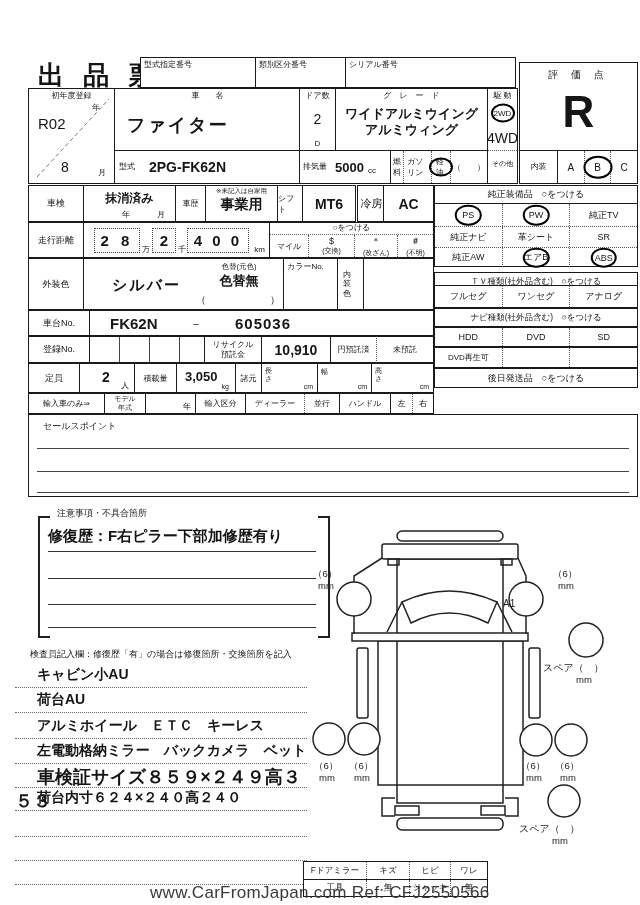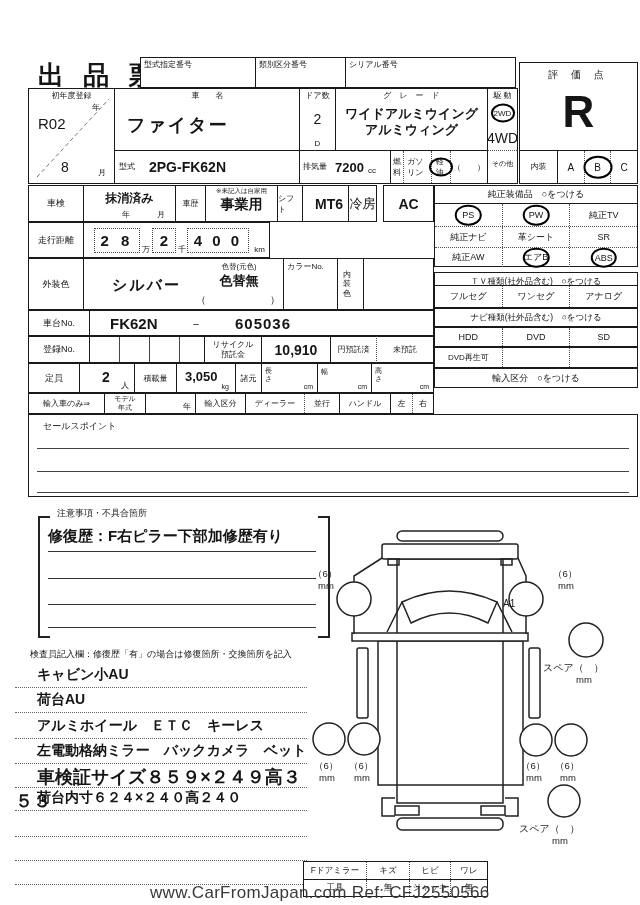--- a/index.html
+++ b/index.html
@@ -83,21 +83,21 @@
 
   <div class="c" style="left:114px;top:150px;width:187px;height:34px;">
     <div class="row" style="align-items:center;">
       <span class="lab" style="margin-left:4px;">型式</span>
       <span class="b" style="margin-left:14px;font-size:14px;">2PG-FK62N</span>
     </div>
   </div>
   <div class="c" style="left:299px;top:150px;width:92px;height:34px;">
     <div class="row" style="align-items:center;">
       <span class="lab" style="margin-left:3px;">排気量</span>
-      <span class="b" style="margin-left:8px;font-size:13px;">7200</span>
+      <span class="b" style="margin-left:8px;font-size:13px;">5000</span>
       <span class="lab" style="margin-left:4px;margin-top:8px;">cc</span>
     </div>
   </div>
   <div class="c" style="left:390px;top:150px;width:98px;height:34px;">
     <div class="row" style="align-items:center;font-size:8px;">
       <span style="margin-left:2px;">燃料</span>
       <span class="dl ctr" style="height:100%;padding:0 3px;">ガソリン</span>
       <span class="dl ctr" style="height:100%;padding:0 4px;">
           <span class="circled">軽油</span>
         </span>
@@ -126,32 +126,50 @@
     <span class="abs lab" style="left:38px;bottom:2px;">年</span>
     <span class="abs lab" style="right:10px;bottom:2px;">月</span>
   </div>
   <div class="c ctr" style="left:175px;top:185px;width:31px;height:37px;font-size:8px;">車歴</div>
   <div class="c" style="left:205px;top:185px;width:73px;height:37px;">
     <div style="font-size:6.5px;text-align:center;margin-top:1px;">※未記入は自家用</div>
     <div class="b" style="text-align:center;font-size:14px;">事業用</div>
   </div>
   <div class="c ctr" style="left:277px;top:185px;width:26px;height:37px;font-size:8px;">シフト</div>
   <div class="c ctr b" style="left:302px;top:185px;width:54px;height:37px;font-size:14px;">MT6</div>
-  <div class="c ctr" style="left:348px;top:185px;width:29px;height:37px;font-size:13px;">冷房</div>
+  <div class="c ctr" style="left:357px;top:185px;width:29px;height:37px;font-size:11px;">冷房</div>
   <div class="c ctr b" style="left:383px;top:185px;width:51px;height:37px;font-size:14px;">AC</div>
 
   <div class="c ctr" style="left:28px;top:222px;width:56px;height:36px;font-size:9px;">走行距離</div>
   <div class="c" style="left:83px;top:222px;width:187px;height:36px;">
     <span class="dotbox abs b" style="left:10px;top:5px;width:46px;height:25px;font-size:15px;letter-spacing:4px;">2 8</span>
     <span class="abs lab" style="left:58px;bottom:3px;">万</span>
     <span class="dotbox abs b" style="left:68px;top:5px;width:24px;height:25px;font-size:15px;">2</span>
     <span class="abs lab" style="left:94px;bottom:3px;">千</span>
     <span class="dotbox abs b" style="left:103px;top:5px;width:62px;height:25px;font-size:15px;letter-spacing:3px;">4 0 0</span>
     <span class="abs lab" style="right:4px;bottom:3px;">km</span>
   </div>
+  <div class="c" style="left:269px;top:222px;width:165px;height:36px;">
+    <div class="lab dotline" style="height:11px;">○をつける</div>
+    <div class="row" style="height:22px;">
+      <div class="ctr" style="width:38px;font-size:8px;">マイル</div>
+      <div class="col dl" style="width:45px;">
+          <span style="font-size:9px;">$</span>
+          <span style="font-size:7px;">(交換)</span>
+        </div>
+      <div class="col dl" style="width:42px;">
+          <span style="font-size:9px;">＊</span>
+          <span style="font-size:7px;">(改ざん)</span>
+        </div>
+      <div class="col dl" style="flex:1;">
+          <span style="font-size:9px;">＃</span>
+          <span style="font-size:7px;">(不明)</span>
+        </div>
+    </div>
+  </div>
 
   <div class="c ctr" style="left:28px;top:258px;width:56px;height:52px;font-size:9px;">外装色</div>
   <div class="c" style="left:83px;top:258px;width:201px;height:52px;">
     <span class="abs b" style="left:28px;top:17px;font-size:15px;letter-spacing:2px;">シルバー</span>
     <div class="abs" style="left:112px;top:0;width:86px;height:100%;">
       <div style="font-size:7.5px;text-align:center;margin-top:3px;">色替(元色)</div>
       <div class="b" style="font-size:13px;text-align:center;">色替無</div>
       <span class="abs" style="left:0;bottom:2px;font-size:10px;">（</span>
       <span class="abs" style="right:2px;bottom:2px;font-size:10px;">）</span>
     </div>
@@ -290,21 +308,21 @@
       <div class="eqcell dl">SD</div>
     </div>
   </div>
   <div class="c" style="left:434px;top:347px;width:204px;height:21px;">
     <div class="row">
       <div class="eqcell" style="font-size:8px;">DVD再生可</div>
       <div class="eqcell dl"></div>
       <div class="eqcell dl"></div>
     </div>
   </div>
-  <div class="c ctr" style="left:434px;top:368px;width:204px;height:20px;font-size:9px;">輸入区分　○をつける</div>
+  <div class="c ctr" style="left:434px;top:368px;width:204px;height:20px;font-size:9px;">後日発送品　○をつける</div>
 
   <div class="abs" style="left:57px;top:507px;font-size:9px;">注意事項・不具合箇所</div>
   <div class="brk brkL" style="left:38px;top:516px;"></div>
   <div class="brk brkR" style="left:318px;top:516px;"></div>
   <div class="abs b" style="left:48px;top:527px;font-size:15px;">修復歴：F右ピラー下部加修歴有り</div>
   <div class="abs" style="left:48px;top:551px;width:268px;border-top:1.4px solid #333;"></div>
   <div class="abs" style="left:48px;top:578px;width:268px;border-top:1.4px solid #333;"></div>
   <div class="abs" style="left:48px;top:604px;width:268px;border-top:1.4px solid #333;"></div>
   <div class="abs" style="left:48px;top:627px;width:268px;border-top:1.4px solid #333;"></div>
 

